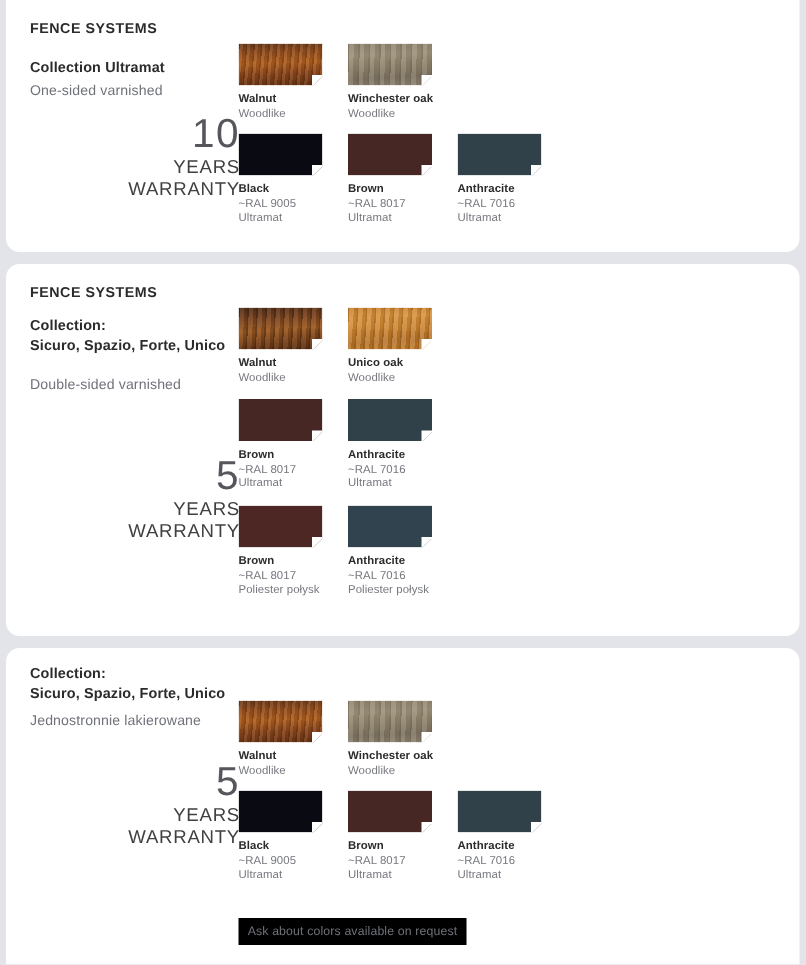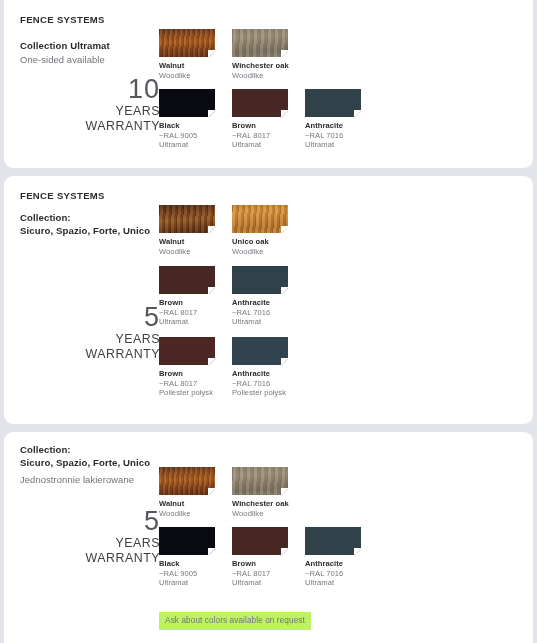--- a/index.html
+++ b/index.html
@@ -110,21 +110,21 @@
       linear-gradient(177deg,#8f8470 0%,#9c9078 28%,#8b7f68 55%,#7d7260 78%,#8d8270 100%);
   }
   .w-golden{
     background:
       repeating-linear-gradient(94deg, rgba(0,0,0,.16) 0 1px, rgba(255,255,255,.14) 1px 4px, rgba(0,0,0,.07) 4px 6px),
       linear-gradient(177deg,#c47b28 0%,#d58f37 24%,#c87f2b 52%,#b46f24 78%,#c07a29 100%);
   }
 
   .request-btn{
     position:absolute;
-    background:#bef264;
+    background:#000000;
     color:#70727a;
     font-size:8.2px;
     letter-spacing:.1px;
     text-align:center;
     line-height:18px;
     height:18px;
     border:none;
     font-family:"Liberation Sans", sans-serif;
     cursor:pointer;
   }
@@ -132,21 +132,21 @@
 </head>
 <body>
 
 <div class="page">
 
   <section class="card" id="card-1">
     <div class="eyebrow" style="left:16px; top:14px;">FENCE SYSTEMS</div>
 
     <div class="leftcol" style="top:40px;">
       <div class="coll-title">Collection Ultramat</div>
-      <div class="coll-sub">One-sided available</div>
+      <div class="coll-sub">One-sided varnished</div>
     </div>
 
     <div class="warranty" style="top:74px;">
       <div class="num">10</div>
       <div class="yrs">YEARS</div>
       <div class="yrs">WARRANTY</div>
     </div>
 
     <div class="swatch-cell" style="left:155px; top:29px;">
       <div class="chip w-walnut"></div>
@@ -180,20 +180,21 @@
       <div class="sw-line">Ultramat</div>
     </div>
   </section>
 
   <section class="card" id="card-2">
     <div class="eyebrow" style="left:16px; top:14px;">FENCE SYSTEMS</div>
 
     <div class="leftcol" style="top:36px;">
       <div class="coll-title">Collection:</div>
       <div class="coll-title">Sicuro, Spazio, Forte, Unico</div>
+      <div class="coll-sub" style="margin-top:12px;">Double-sided varnished</div>
     </div>
 
     <div class="warranty" style="top:126px;">
       <div class="num">5</div>
       <div class="yrs">YEARS</div>
       <div class="yrs">WARRANTY</div>
     </div>
 
     <div class="swatch-cell" style="left:155px; top:29px;">
       <div class="chip w-walnut2"></div>

